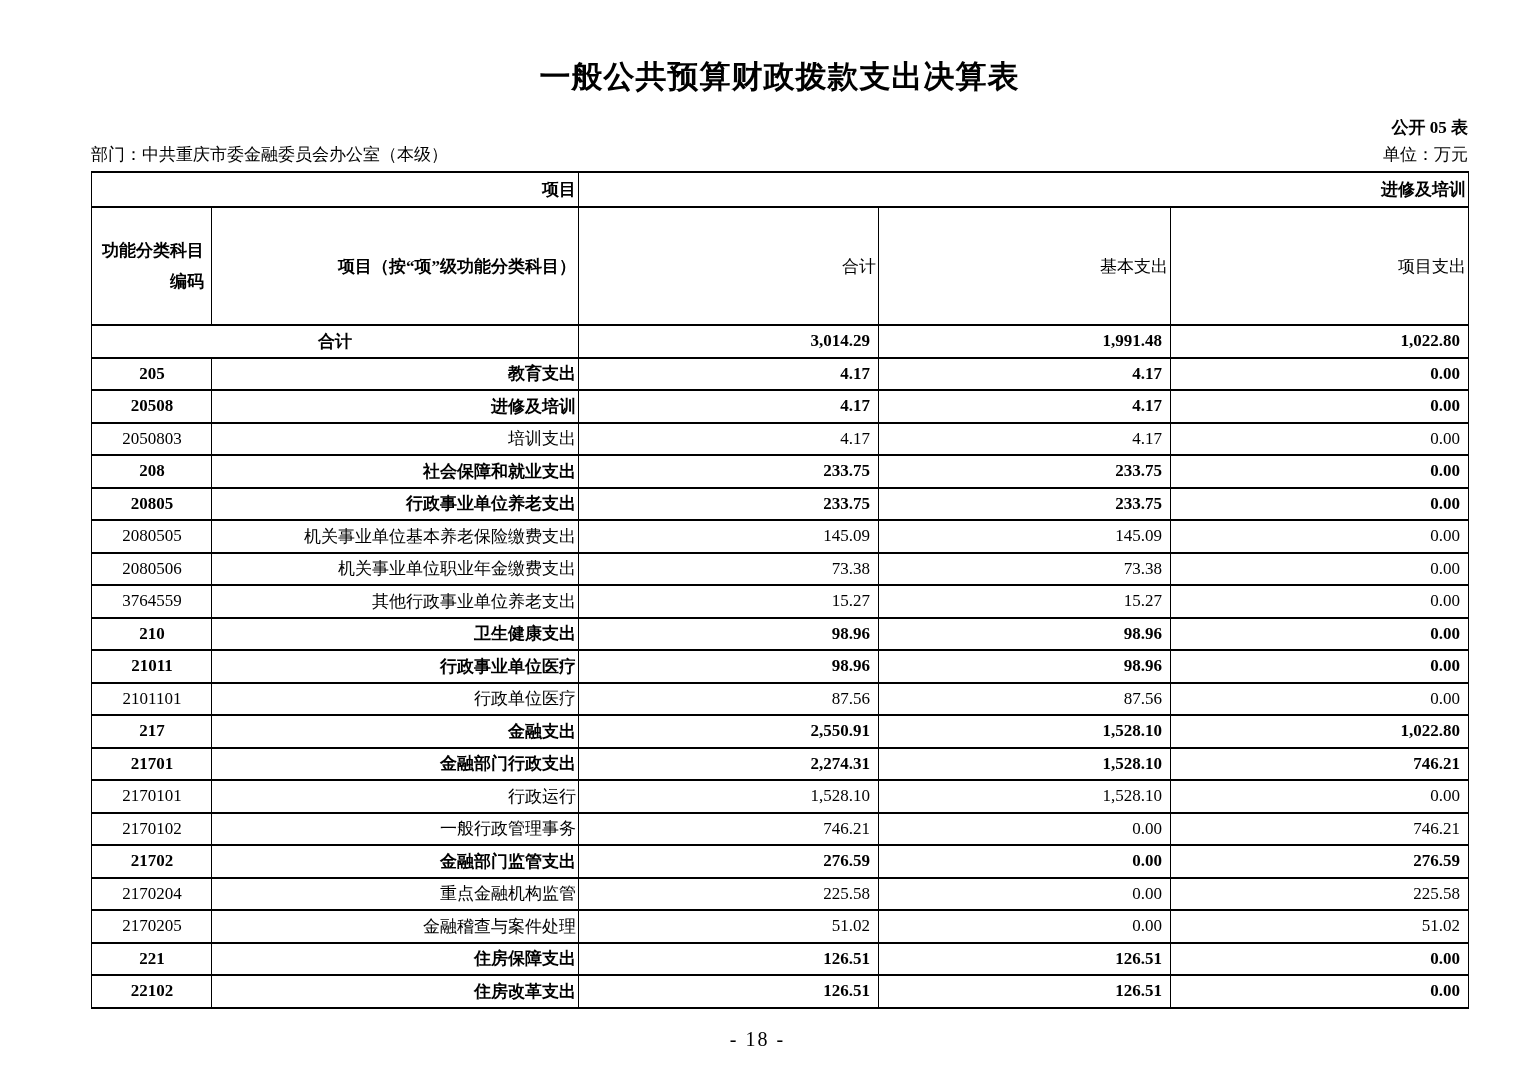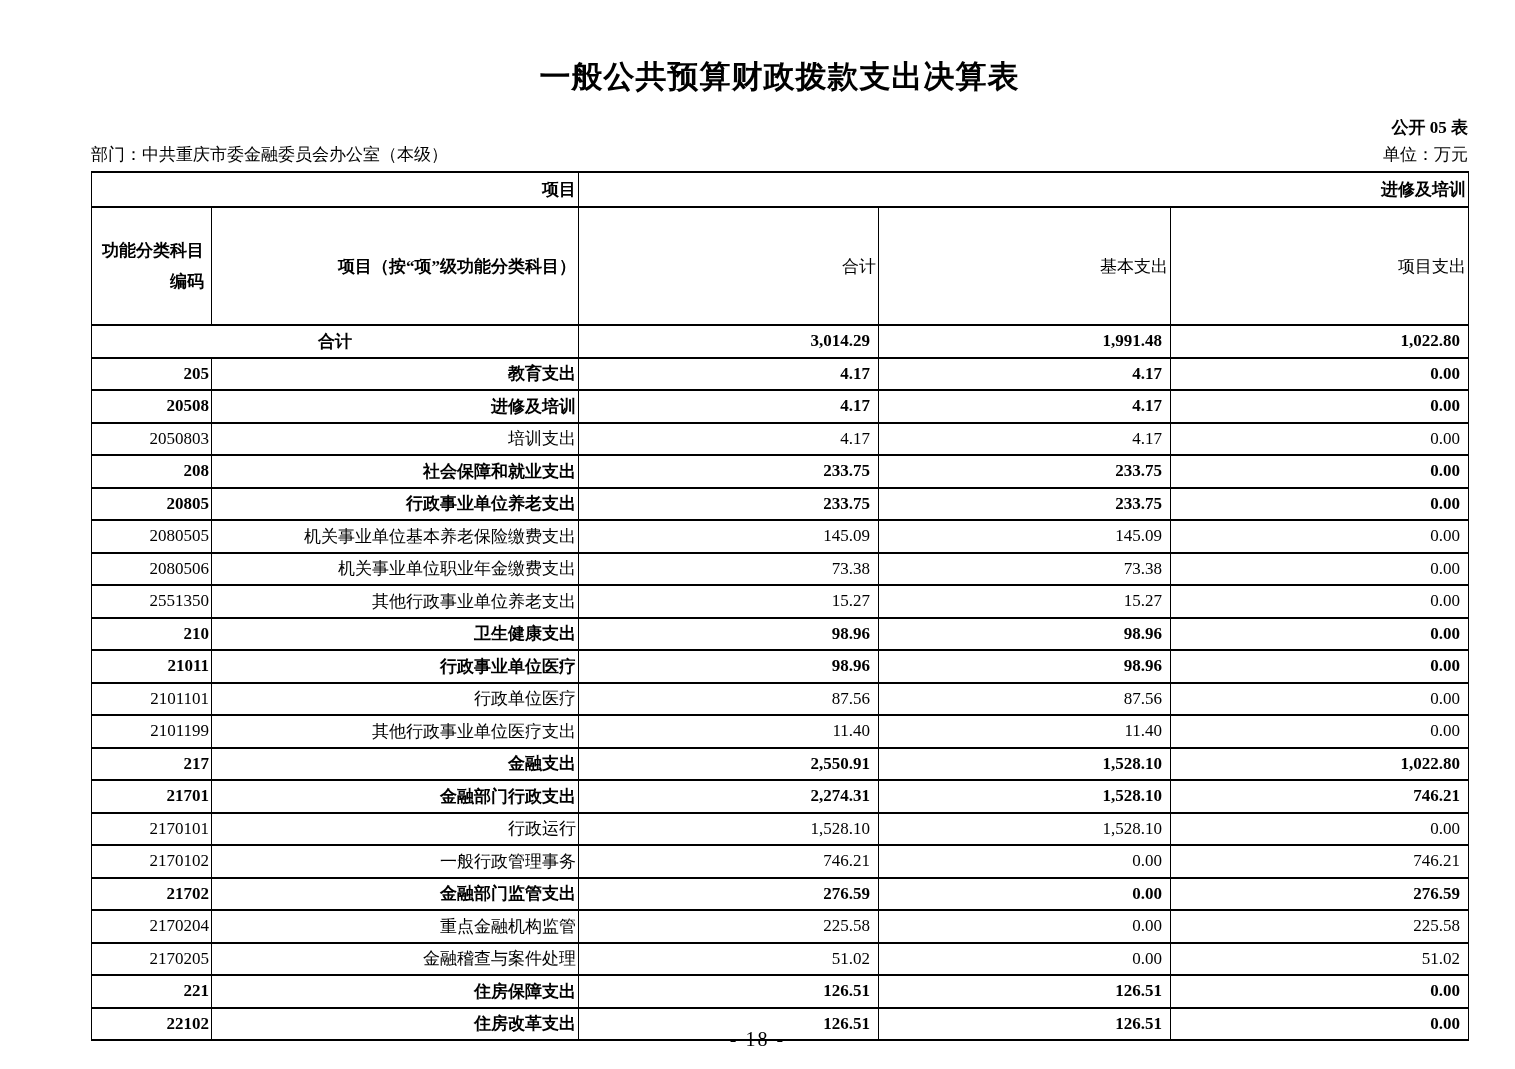--- a/index.html
+++ b/index.html
@@ -35,21 +35,21 @@
     padding:0 2px;overflow:hidden;
   }
   .budget thead th{
     font-weight:bold;text-align:right;vertical-align:middle;
   }
   .budget thead tr.row-a th{height:33px;}
   .budget thead tr.row-b th{height:116px;}
   .budget thead th.code-head{line-height:1.85;padding:0 7px;}
   .budget thead th.light{font-weight:normal;}
   .budget tbody td{height:30.5px;vertical-align:middle;}
-  .budget td.code{text-align:right;padding-left:3px;}
+  .budget td.code{text-align:center;padding-left:3px;}
   .budget td.name{text-align:right;padding-left:5px;}
   .budget td.num{text-align:right;padding-right:8px;}
   .budget td.merged{text-align:center;}
   .budget tr.bold td{font-weight:bold;}
   .page-number{
     position:absolute;left:0;width:100%;top:1028px;
     text-align:center;font-size:20px;letter-spacing:2px;
   }
 </style>
 </head>
@@ -137,21 +137,21 @@
           <td class="num">0.00</td>
         </tr>
         <tr>
           <td class="code">2080506</td>
           <td class="name">机关事业单位职业年金缴费支出</td>
           <td class="num">73.38</td>
           <td class="num">73.38</td>
           <td class="num">0.00</td>
         </tr>
         <tr>
-          <td class="code">2551350</td>
+          <td class="code">3764559</td>
           <td class="name">其他行政事业单位养老支出</td>
           <td class="num">15.27</td>
           <td class="num">15.27</td>
           <td class="num">0.00</td>
         </tr>
         <tr class="bold">
           <td class="code">210</td>
           <td class="name">卫生健康支出</td>
           <td class="num">98.96</td>
           <td class="num">98.96</td>
@@ -164,27 +164,20 @@
           <td class="num">98.96</td>
           <td class="num">0.00</td>
         </tr>
         <tr>
           <td class="code">2101101</td>
           <td class="name">行政单位医疗</td>
           <td class="num">87.56</td>
           <td class="num">87.56</td>
           <td class="num">0.00</td>
         </tr>
-        <tr>
-          <td class="code">2101199</td>
-          <td class="name">其他行政事业单位医疗支出</td>
-          <td class="num">11.40</td>
-          <td class="num">11.40</td>
-          <td class="num">0.00</td>
-        </tr>
         <tr class="bold">
           <td class="code">217</td>
           <td class="name">金融支出</td>
           <td class="num">2,550.91</td>
           <td class="num">1,528.10</td>
           <td class="num">1,022.80</td>
         </tr>
         <tr class="bold">
           <td class="code">21701</td>
           <td class="name">金融部门行政支出</td>

